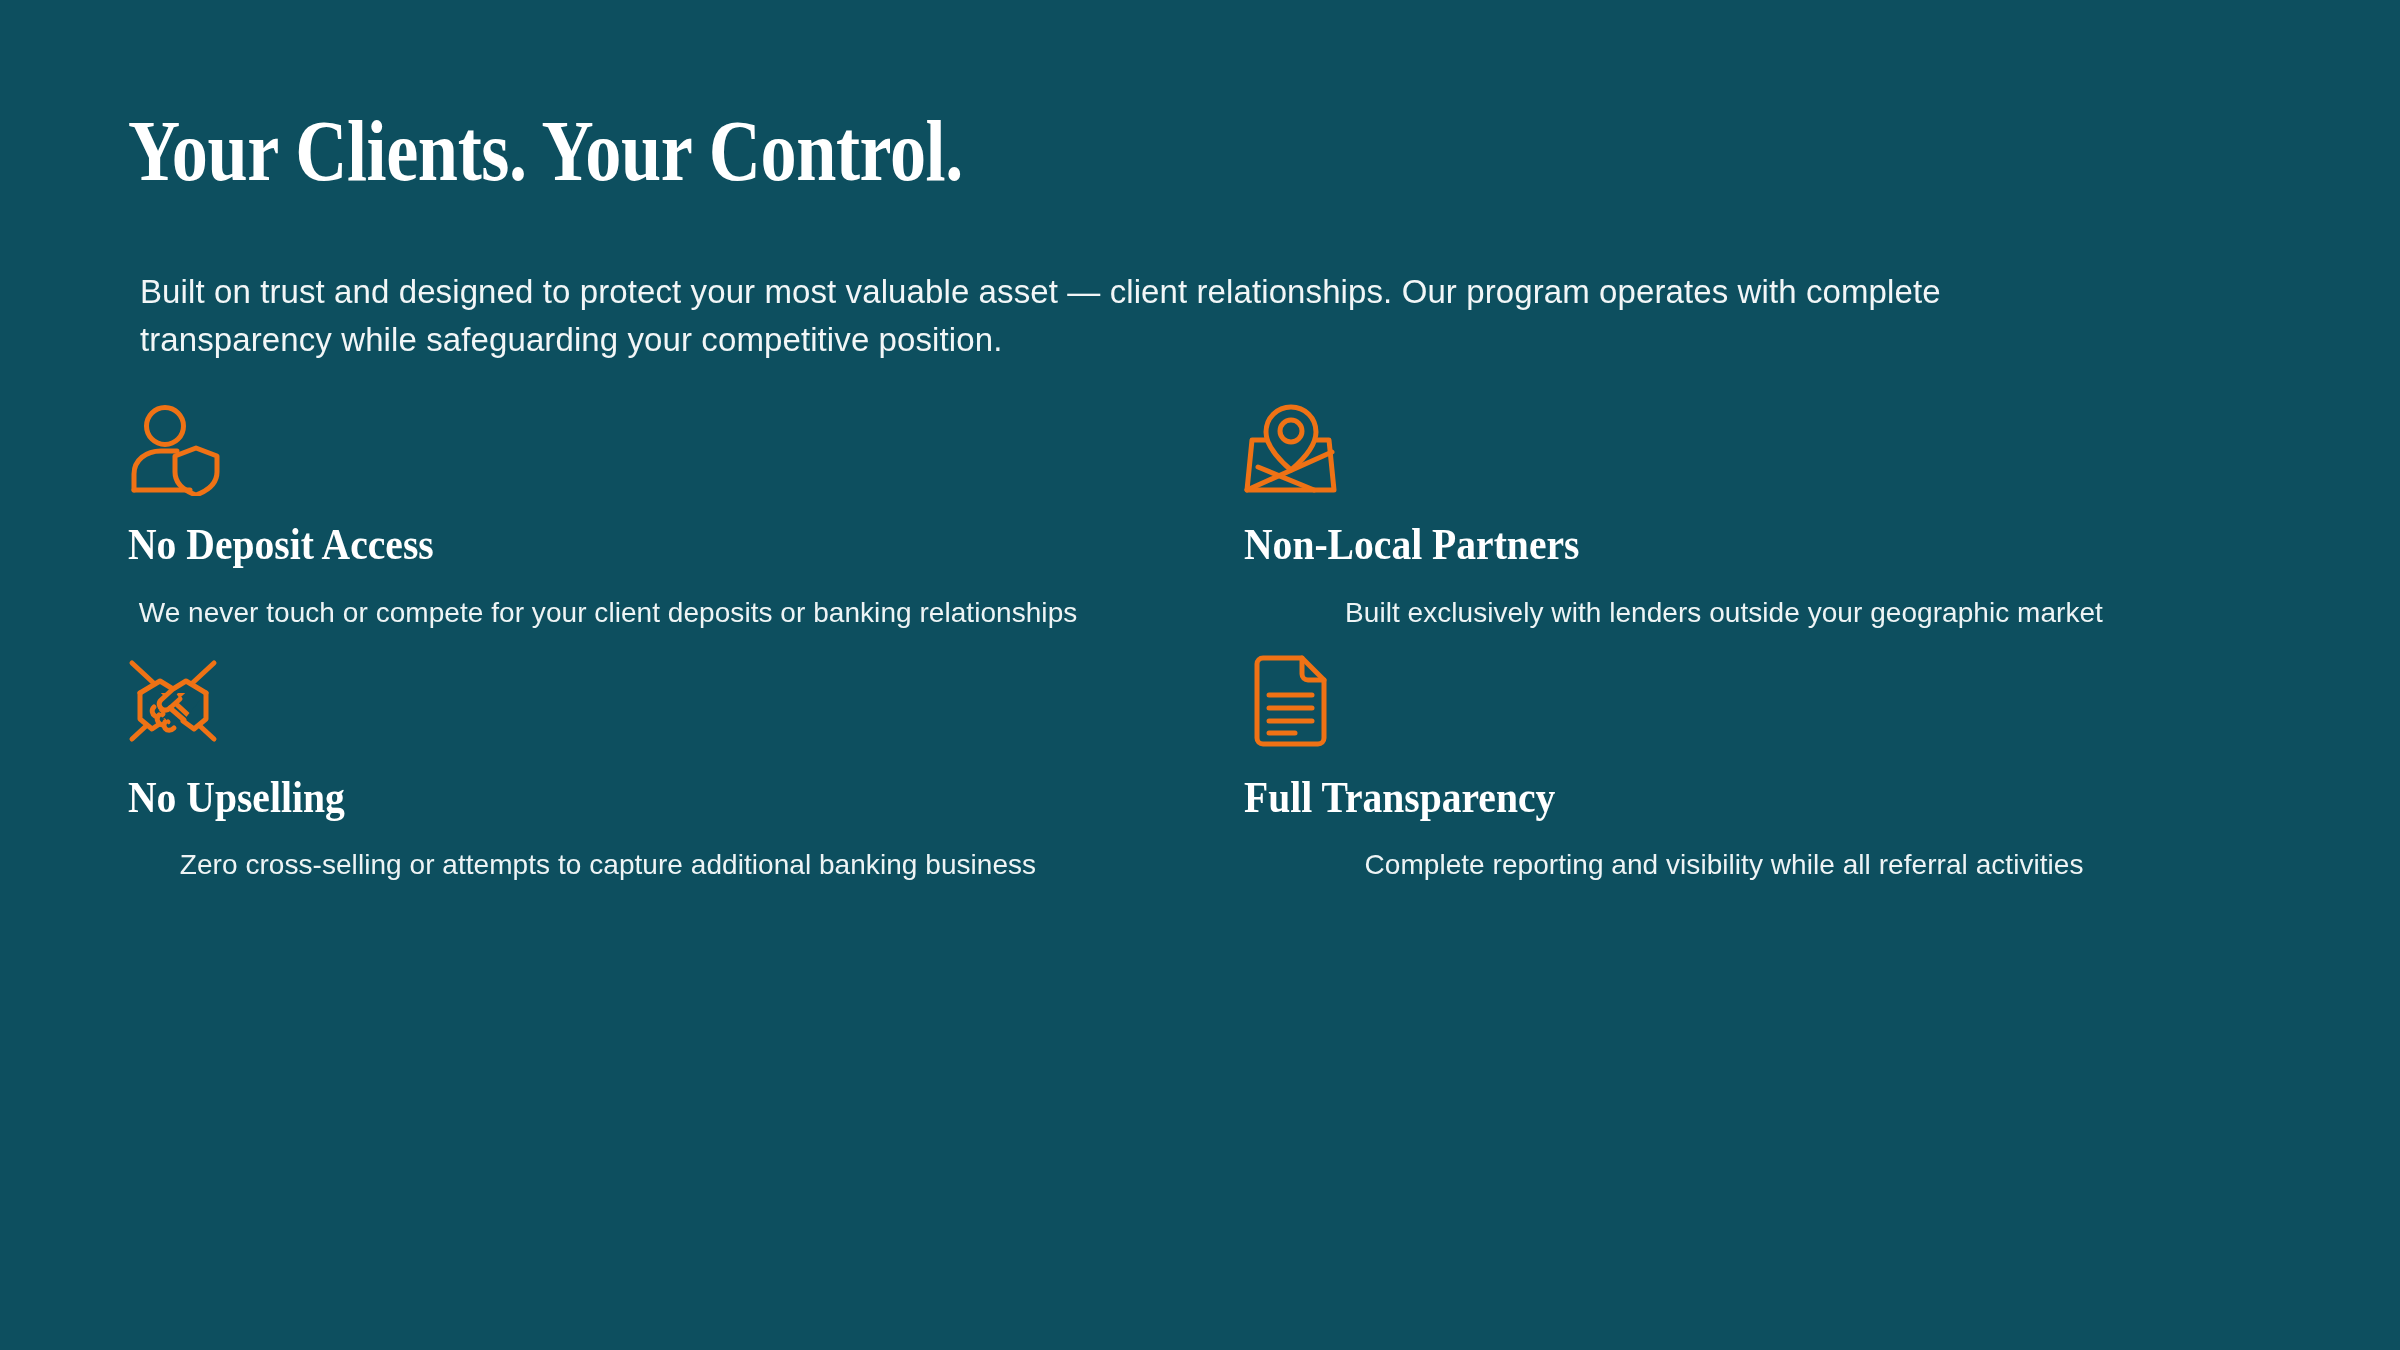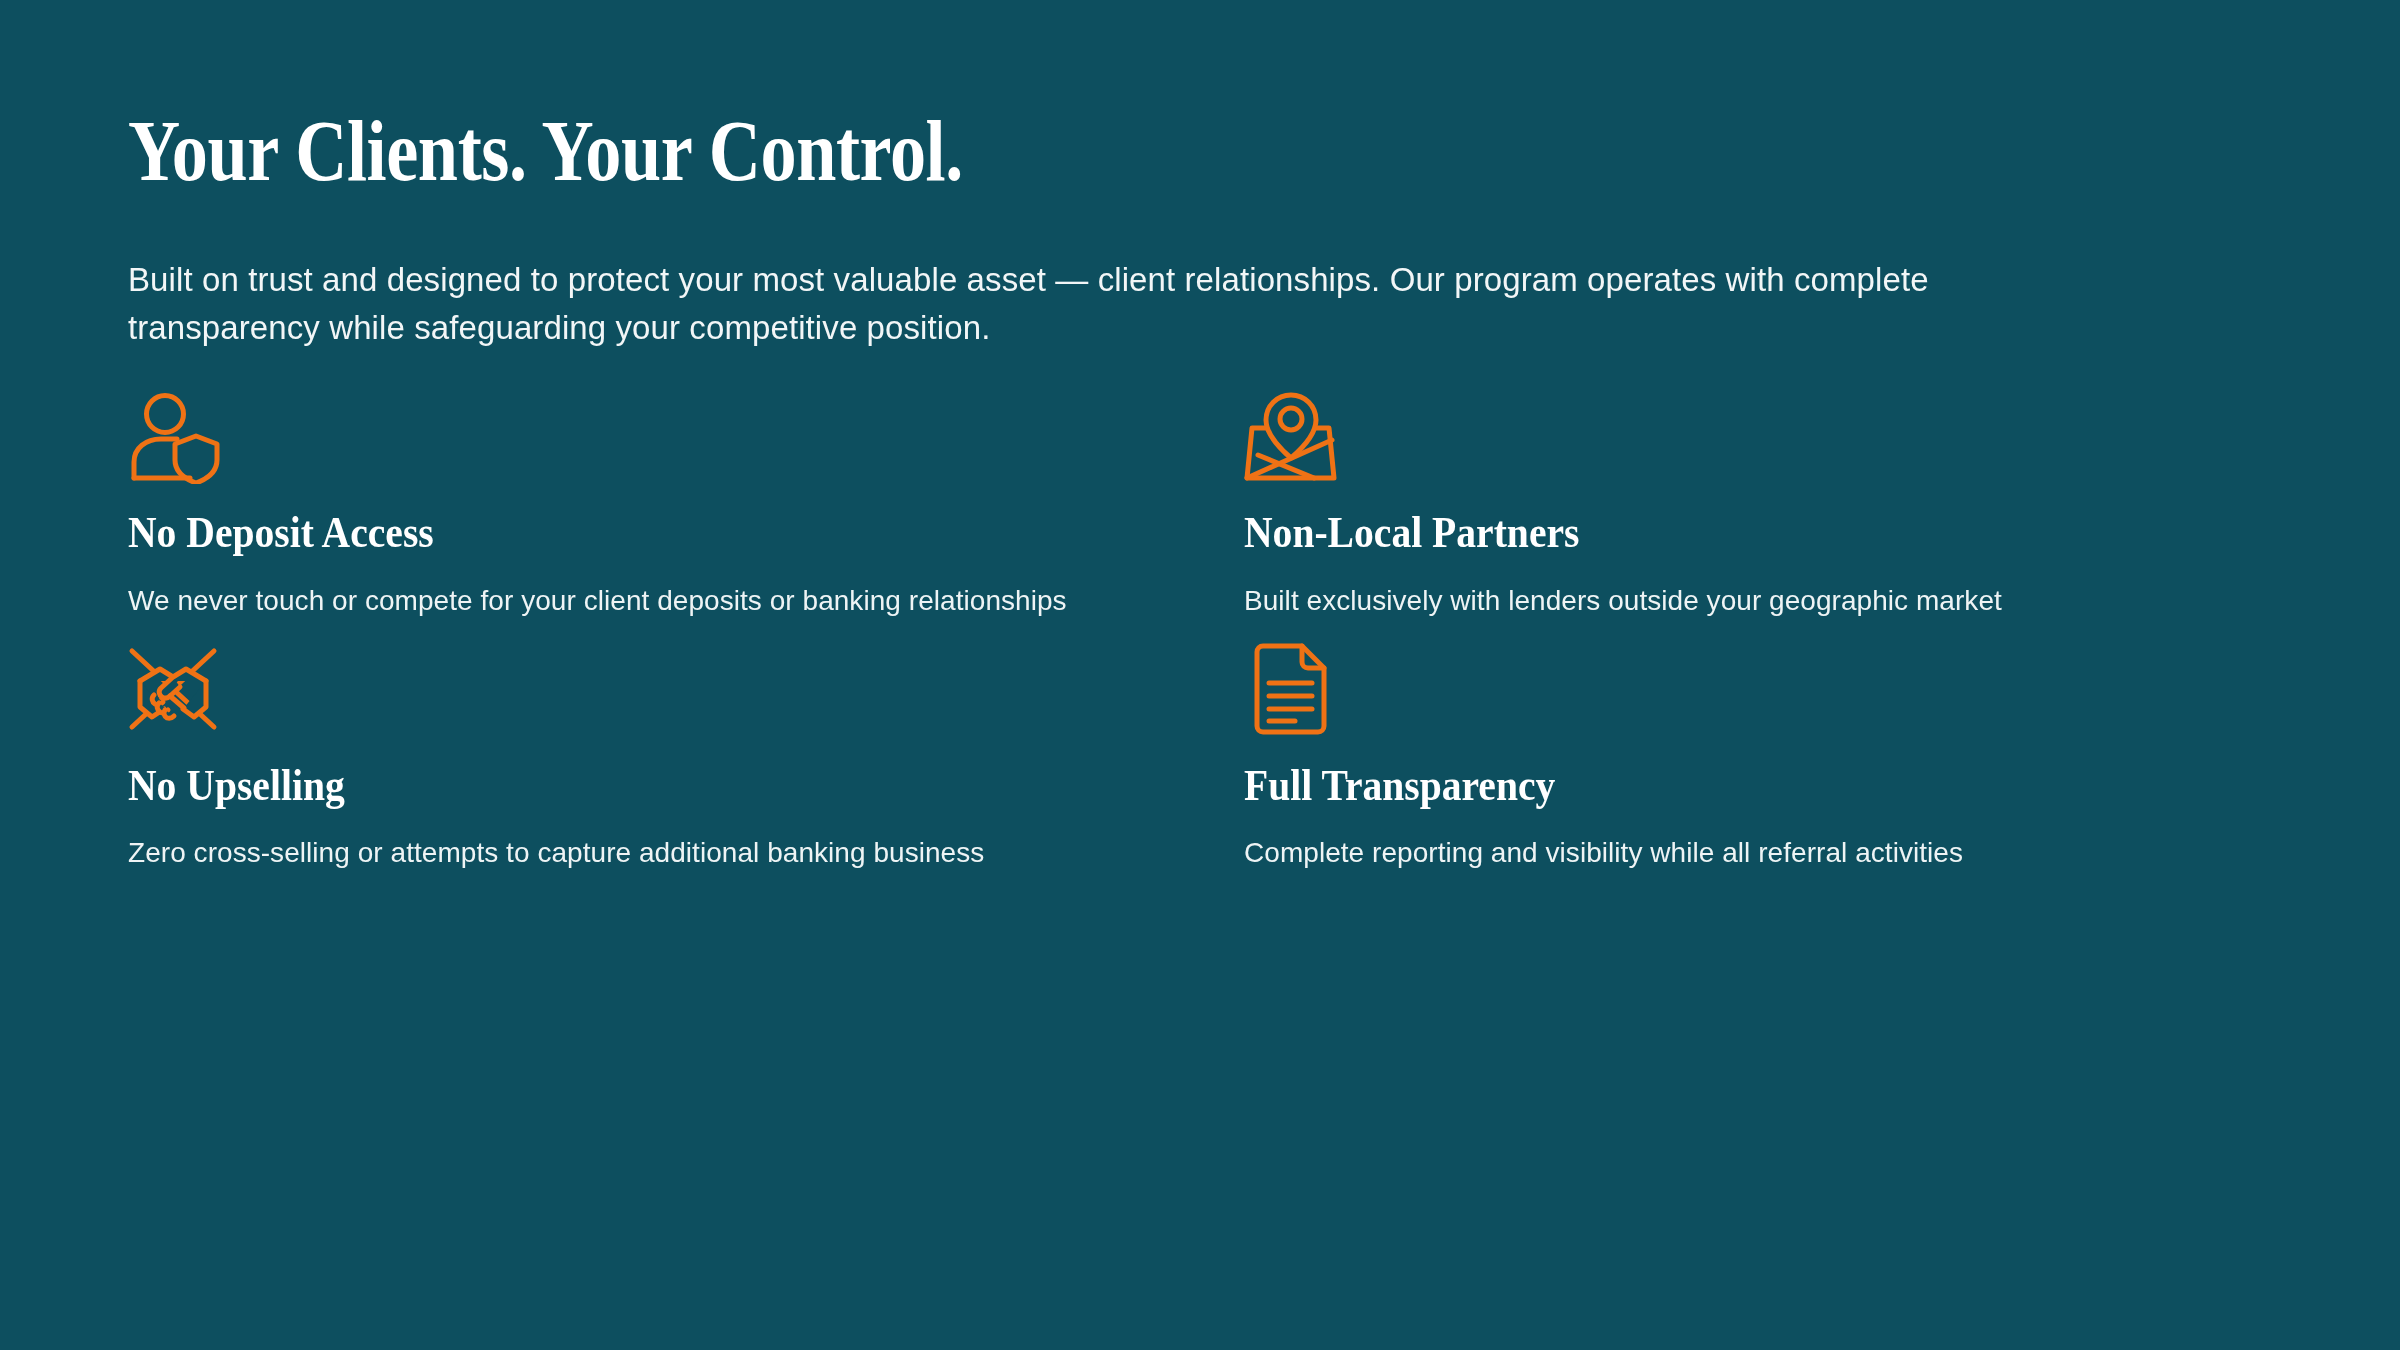--- a/index.html
+++ b/index.html
@@ -34,21 +34,21 @@
     line-height: 1.0;
     letter-spacing: -0.5px;
     color: #ffffff;
     transform: scaleX(0.84);
     transform-origin: left center;
     white-space: nowrap;
   }
 
   
   .intro {
-    margin: 0;
+    margin: 12px;
     padding-top: 62px;
     max-width: 2110px;
     font-size: 33px;
     line-height: 1.46;
     font-weight: 400;
     color: #f2f6f7;
     letter-spacing: 0.1px;
   }
 
   
@@ -90,20 +90,21 @@
     white-space: nowrap;
   }
 
   .feature-desc {
     margin: 0;
     font-size: 28px;
     line-height: 1.56;
     color: #eef4f5;
     max-width: 960px;
     letter-spacing: 0.05px;
+    text-align: center;
   }
 
   
   .feature-card.row2 .feature-icon {
     margin-bottom: 26px;
   }
 </style>
 </head>
 <body>
 

